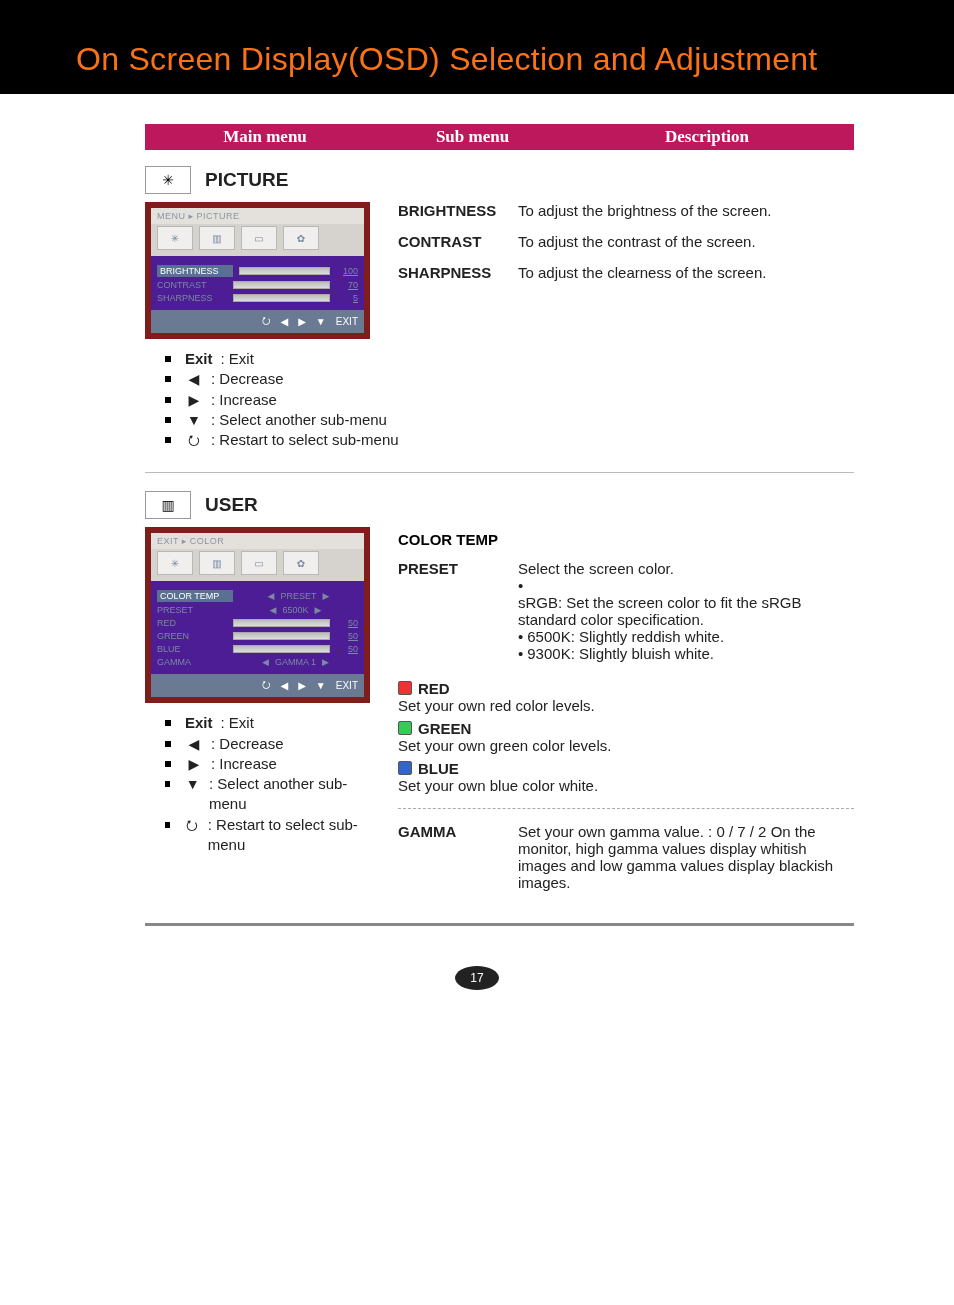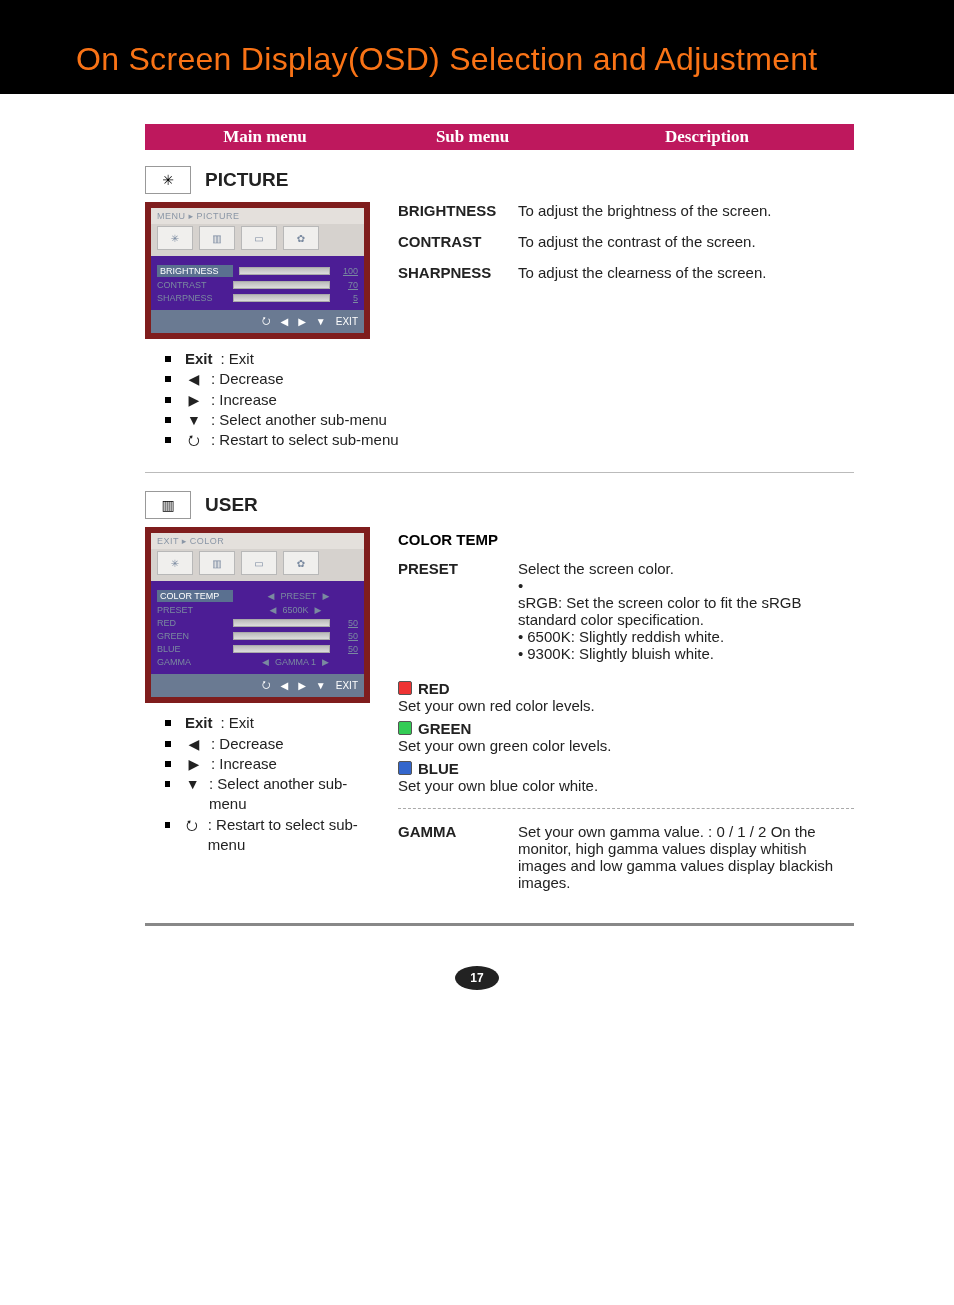--- a/index.html
+++ b/index.html
@@ -221,21 +221,21 @@
     text-align:center;
     margin:40px 0 40px 0;
   }
   .page-num {
     display:inline-block;
     width:44px;height:24px;
     border-radius:50%;
     background:#222;
     color:#fff;
     font-size:12px;
-    font-weight:bold;
+    font-weight:normal;
     line-height:24px;
   }
   .small-bullet::before{
     content:"•";
     margin-right:4px;
   }
 </style>
 </head>
 <body>
 
@@ -441,21 +441,21 @@
           <div>Set your own green color levels.</div>
           <div style="margin-top:6px;"><span class="color-swatch sw-blue"></span><strong>BLUE</strong></div>
           <div>Set your own blue color white.</div>
         </div>
       </div>
 
       <div class="dashline"></div>
 
       <div class="desc-row">
         <div class="sub">GAMMA</div>
-        <div class="txt">Set your own gamma value. : 0 / 1 / 2 On the monitor, high gamma values display whitish images and low gamma values display blackish images.</div>
+        <div class="txt">Set your own gamma value. : 0 / 7 / 2 On the monitor, high gamma values display whitish images and low gamma values display blackish images.</div>
       </div>
     </div>
   </div>
 
   <div class="hr-thick"></div>
 </div>
 
 <div class="page-foot">
   <span class="page-num">17</span>
 </div>

